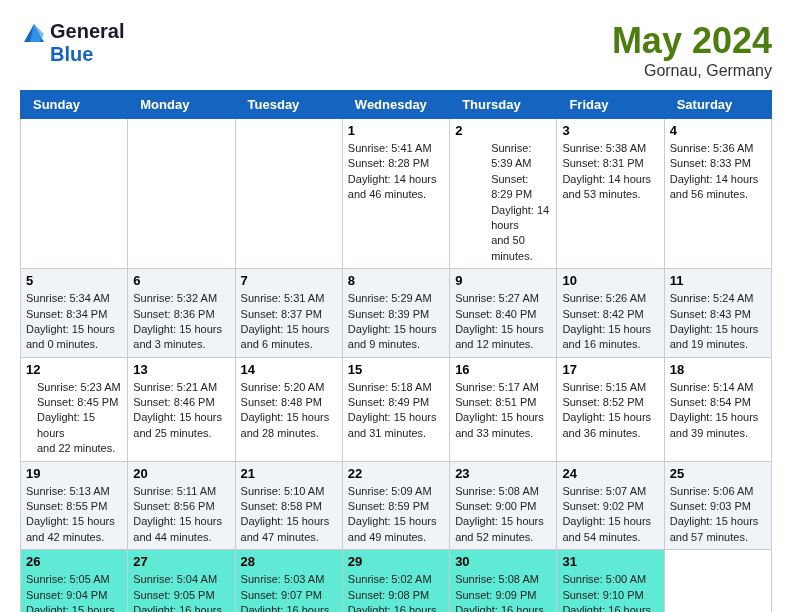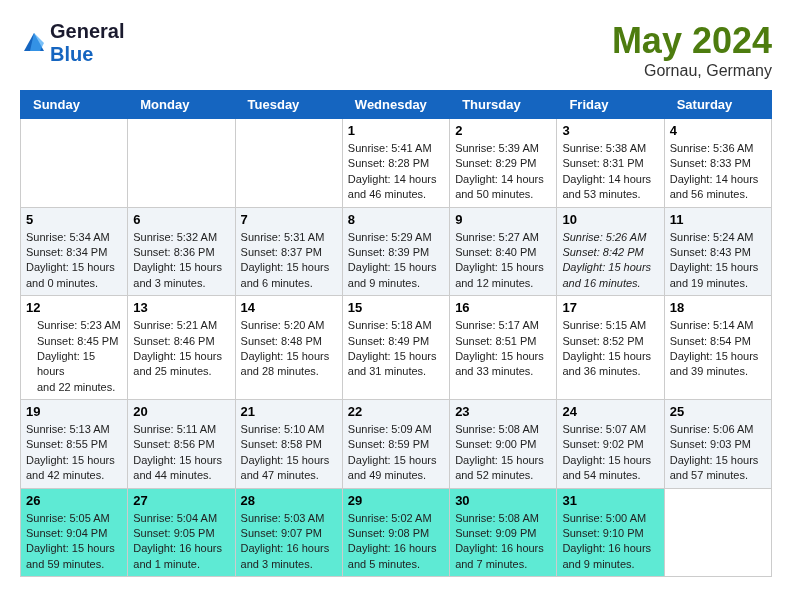--- a/index.html
+++ b/index.html
@@ -11,21 +11,20 @@
       padding: 20px;
     }
     .header {
       display: flex;
       justify-content: space-between;
       align-items: flex-start;
       margin-bottom: 10px;
     }
     .logo {
       display: flex;
-      align-items: center;
     }
     .logo-icon {
       width: 28px;
       height: 28px;
       margin-right: 2px;
     }
     .title-block {
       text-align: right;
     }
     .month-title {
@@ -125,21 +124,21 @@
         <td class="empty-cell"></td>
         <td>
           <span class="day-num">1</span>
           <div class="day-info" style="white-space: pre-line;">Sunrise: 5:41 AM
 Sunset: 8:28 PM
 Daylight: 14 hours
 and 46 minutes.</div>
         </td>
         <td>
           <span class="day-num">2</span>
-          <div class="day-info" style="white-space: pre-line;">Sunrise: 5:39 AM
+          <div class="day-info" style="white-space: pre-line; margin-left: 36px;">Sunrise: 5:39 AM
 Sunset: 8:29 PM
 Daylight: 14 hours
 and 50 minutes.</div>
         </td>
         <td>
           <span class="day-num">3</span>
           <div class="day-info" style="white-space: pre-line;">Sunrise: 5:38 AM
 Sunset: 8:31 PM
 Daylight: 14 hours
 and 53 minutes.</div>
@@ -183,21 +182,21 @@
         </td>
         <td>
           <span class="day-num">9</span>
           <div class="day-info" style="white-space: pre-line;">Sunrise: 5:27 AM
 Sunset: 8:40 PM
 Daylight: 15 hours
 and 12 minutes.</div>
         </td>
         <td>
           <span class="day-num">10</span>
-          <div class="day-info" style="white-space: pre-line; font-style: italic;">Sunrise: 5:26 AM
+          <div class="day-info" style="white-space: pre-line;">Sunrise: 5:26 AM
 Sunset: 8:42 PM
 Daylight: 15 hours
 and 16 minutes.</div>
         </td>
         <td>
           <span class="day-num">11</span>
           <div class="day-info" style="white-space: pre-line;">Sunrise: 5:24 AM
 Sunset: 8:43 PM
 Daylight: 15 hours
 and 19 minutes.</div>

